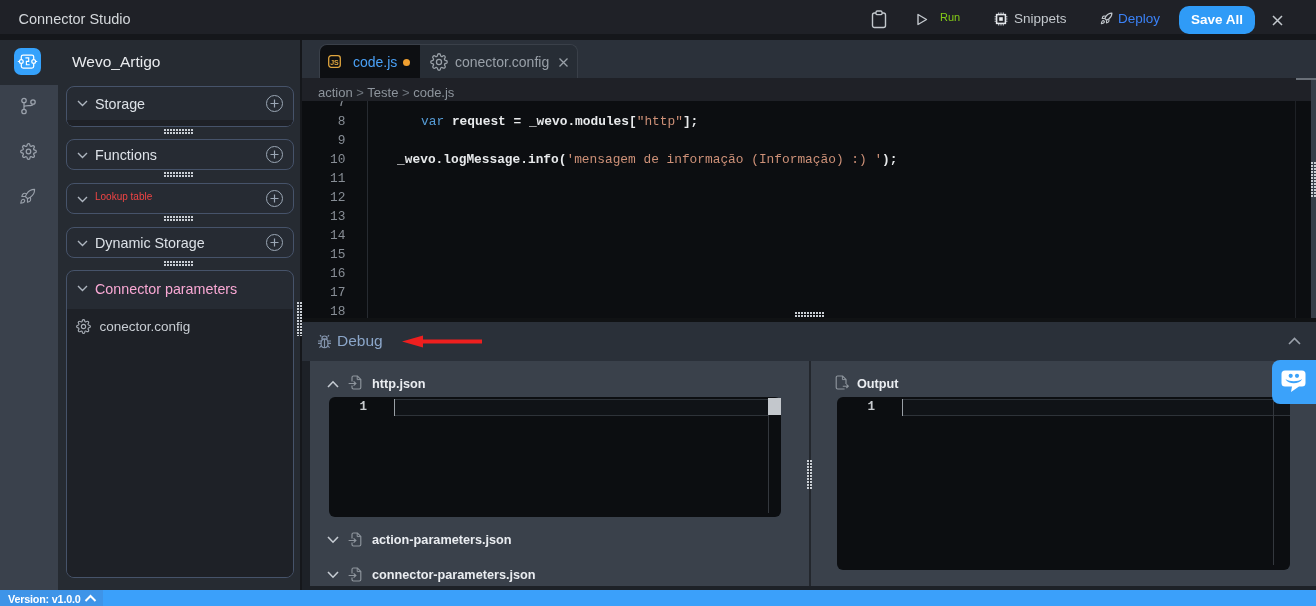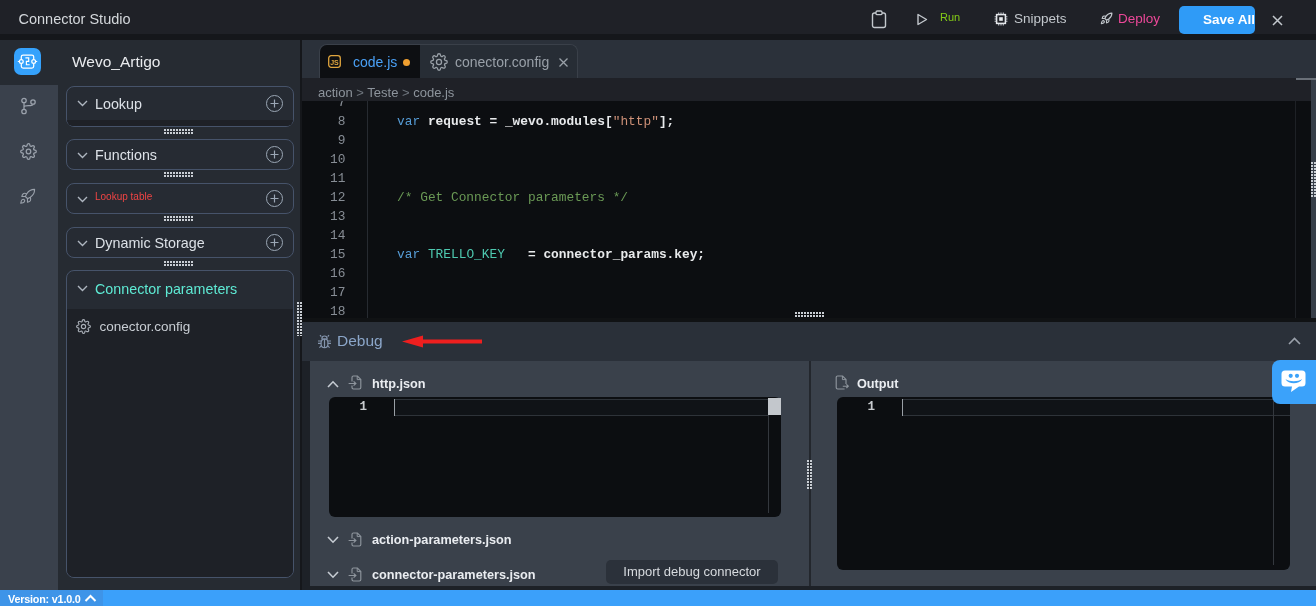--- a/index.html
+++ b/index.html
@@ -4,21 +4,21 @@
 <style>
   * { margin:0; padding:0; box-sizing:border-box; }
   html,body { width:1316px; height:606px; overflow:hidden; background:#1f2127; }
   #app { position:relative; width:1120px; height:606px; font-family:"Liberation Sans",sans-serif; color:#d3d7db; }
   .abs { position:absolute; }
   .mono { font-family:"Liberation Mono",monospace; }
   
   .dots { background-image: radial-gradient(circle at 1px 1px, #c9ced4 1px, rgba(0,0,0,0) 1.1px); background-size:3px 3px; }
   .gut { position:absolute; left:0; width:43.5px; text-align:right; font-family:"Liberation Mono",monospace; font-size:12.84px; line-height:19px; color:#878d95; }
   .cl { position:absolute; left:64.3px; white-space:pre; font-family:"Liberation Mono",monospace; font-size:12.84px; line-height:19px; color:#e8eaec; }
-  .cl .k { color:#569cd6; }
+  .cl .k { color:#569cd6;margin-left:24px; }
   .cl .w { color:#e8eaec; font-weight:700; }
   .cl .s { color:#ce9178; }
   .cl .c { color:#6a9955; }
   .cl .t { color:#4ec9b0; }
 </style>
 </head>
 <body>
 <div id="app">
 
   <div class="abs" style="left:0;top:0;width:1316px;height:34px;background:#1f2127;"></div>
@@ -39,22 +39,22 @@
     <path d="M4.7 2.3 V0.6 M7 2.3 V0.6 M9.3 2.3 V0.6 M4.7 13.4 V11.7 M7 13.4 V11.7 M9.3 13.4 V11.7 M2.3 4.7 H0.6 M2.3 7 H0.6 M2.3 9.3 H0.6 M13.4 4.7 H11.7 M13.4 7 H11.7 M13.4 9.3 H11.7" stroke="#c3c8cd" stroke-width="1.1"></path>
   </svg>
   <div class="abs" style="left:1014px;top:11px;font-size:13.5px;color:#c3c8cd;">Snippets</div>
   <svg class="abs" style="left:1100px;top:12px" width="13" height="13" viewBox="0 0 24 24">
     <g fill="none" stroke="#c3c8cd" stroke-width="2.1" stroke-linejoin="round">
       <path d="M4.5 16.5c-1.5 1.26-2 5-2 5s3.74-.5 5-2c.71-.84.7-2.13-.09-2.91a2.18 2.18 0 0 0-2.91-.09z"></path>
       <path d="M12 15l-3-3a22 22 0 0 1 2-3.95A12.88 12.88 0 0 1 22 2c0 2.72-.78 7.5-6 11a22.35 22.35 0 0 1-4 2z"></path>
       <path d="M9 12H4s.55-3.03 2-4c1.62-1.08 5 0 5 0 M12 15v5s3.03-.55 4-2c1.08-1.62 0-5 0-5"></path>
     </g>
   </svg>
-  <div class="abs" style="left:1118px;top:11px;font-size:13.5px;color:#ec4899;">Deploy</div>
-  <div class="abs" style="left:1179px;top:6px;width:76px;height:28px;border-radius:5px;background:#2f9bf7;color:#fff;font-size:13.5px;font-weight:600;text-align:right;line-height:28px;">Save All</div>
+  <div class="abs" style="left:1118px;top:11px;font-size:13.5px;color:#3b82f6;">Deploy</div>
+  <div class="abs" style="left:1179px;top:6px;width:76px;height:28px;border-radius:10px;background:#2f9bf7;color:#fff;font-size:13.5px;font-weight:600;text-align:center;line-height:28px;">Save All</div>
   <svg class="abs" style="left:1271px;top:14px" width="13" height="13" viewBox="0 0 13 13">
     <path d="M2 2 L11 11 M11 2 L2 11" stroke="#c3c8cd" stroke-width="1.5"></path>
   </svg>
 
   <div class="abs" style="left:0;top:40px;width:302px;height:45px;background:#262b32;"></div>
   <div class="abs" style="left:14px;top:48px;width:27px;height:27px;border-radius:7px;background:#35a2fc;"></div>
   <svg class="abs" style="left:17px;top:52px" width="21" height="19" viewBox="0 0 21 19">
     <g fill="none" stroke="#fff" stroke-width="1.25">
       <rect x="4.3" y="3" width="12.4" height="13" rx="1.8"></rect>
       <path d="M0.8 9.5 H2.2 M18.8 9.5 H20.2" stroke-width="1.1"></path>
@@ -97,21 +97,21 @@
   <div class="abs" style="left:66px;top:139px;width:228px;height:31px;border:1px solid #46536a;border-radius:8px;background:#262b33;"></div>
   <div class="abs" style="left:66px;top:183px;width:228px;height:31px;border:1px solid #46536a;border-radius:8px;background:#262b33;"></div>
   <div class="abs" style="left:66px;top:227px;width:228px;height:31px;border:1px solid #46536a;border-radius:8px;background:#262b33;"></div>
   <div class="abs" style="left:66px;top:270px;width:228px;height:308px;border:1px solid #46536a;border-radius:8px;background:#262b33;">
     <div class="abs" style="left:0;top:38px;width:226px;height:268px;background:#1e2127;border-radius:0 0 7px 7px;"></div>
   </div>
 
   <svg class="abs" style="left:76.5px;top:100px" width="11" height="7" viewBox="0 0 11 7">
       <path d="M1 1 L5.5 5.5 L10 1" fill="none" stroke="#aeb6c0" stroke-width="1.4"></path>
     </svg>
-  <div class="abs" style="left:95px;top:95.5px;font-size:14.3px;color:#dce1e7;">Lookup</div>
+  <div class="abs" style="left:95px;top:95.5px;font-size:14.3px;color:#dce1e7;">Storage</div>
   <div class="abs" style="left:266px;top:94.5px;width:17px;height:17px;border:1.2px solid #9ba7b5;border-radius:50%;"></div>
   <svg class="abs" style="left:270px;top:98.5px" width="9" height="9" viewBox="0 0 9 9">
       <path d="M4.5 0.5 V8.5 M0.5 4.5 H8.5" stroke="#9ba7b5" stroke-width="1.2"></path>
     </svg>
 
   <svg class="abs" style="left:76.5px;top:151.5px" width="11" height="7" viewBox="0 0 11 7">
       <path d="M1 1 L5.5 5.5 L10 1" fill="none" stroke="#aeb6c0" stroke-width="1.4"></path>
     </svg>
   <div class="abs" style="left:95px;top:147px;font-size:14.3px;color:#dce1e7;">Functions</div>
   <div class="abs" style="left:266px;top:146px;width:17px;height:17px;border:1.2px solid #9ba7b5;border-radius:50%;"></div>
@@ -133,21 +133,21 @@
     </svg>
   <div class="abs" style="left:95px;top:235px;font-size:14.3px;color:#dce1e7;">Dynamic Storage</div>
   <div class="abs" style="left:266px;top:234px;width:17px;height:17px;border:1.2px solid #9ba7b5;border-radius:50%;"></div>
   <svg class="abs" style="left:270px;top:238px" width="9" height="9" viewBox="0 0 9 9">
       <path d="M4.5 0.5 V8.5 M0.5 4.5 H8.5" stroke="#9ba7b5" stroke-width="1.2"></path>
     </svg>
 
   <svg class="abs" style="left:76.5px;top:284.5px" width="11" height="7" viewBox="0 0 11 7">
       <path d="M1 1 L5.5 5.5 L10 1" fill="none" stroke="#aeb6c0" stroke-width="1.4"></path>
     </svg>
-  <div class="abs" style="left:95px;top:280.5px;font-size:14.3px;color:#5eead4;">Connector parameters</div>
+  <div class="abs" style="left:95px;top:280.5px;font-size:14.3px;color:#f9a8d4;">Connector parameters</div>
 
   <svg class="abs" style="left:76px;top:319px" width="15" height="15" viewBox="0 0 24 24">
     <g fill="none" stroke="#aab0b8" stroke-width="1.8">
       <circle cx="12" cy="12" r="3.4"></circle>
       <path d="M19.4 15a1.65 1.65 0 0 0 .33 1.82l.06.06a2 2 0 1 1-2.83 2.83l-.06-.06a1.65 1.65 0 0 0-1.82-.33 1.65 1.65 0 0 0-1 1.51V21a2 2 0 1 1-4 0v-.09A1.65 1.65 0 0 0 9 19.4a1.65 1.65 0 0 0-1.82.33l-.06.06a2 2 0 1 1-2.83-2.83l.06-.06a1.65 1.65 0 0 0 .33-1.82 1.65 1.65 0 0 0-1.51-1H3a2 2 0 1 1 0-4h.09A1.65 1.65 0 0 0 4.6 9a1.65 1.65 0 0 0-.33-1.82l-.06-.06a2 2 0 1 1 2.83-2.83l.06.06a1.65 1.65 0 0 0 1.82.33H9a1.65 1.65 0 0 0 1-1.51V3a2 2 0 1 1 4 0v.09a1.65 1.65 0 0 0 1 1.51 1.65 1.65 0 0 0 1.82-.33l.06-.06a2 2 0 1 1 2.83 2.83l-.06.06a1.65 1.65 0 0 0-.33 1.82V9a1.65 1.65 0 0 0 1.51 1H21a2 2 0 1 1 0 4h-.09a1.65 1.65 0 0 0-1.51 1z"></path>
     </g>
   </svg>
   <div class="abs" style="left:99.5px;top:318.5px;font-size:13.5px;color:#c8cdd3;">conector.config</div>
 
   <div class="abs dots" style="left:164px;top:129px;width:29px;height:5px;"></div>
@@ -189,22 +189,21 @@
     <div class="gut" style="top:49.0px">10</div>
     <div class="gut" style="top:68.0px">11</div>
     <div class="gut" style="top:87.0px">12</div>
     <div class="gut" style="top:106.0px">13</div>
     <div class="gut" style="top:125.0px">14</div>
     <div class="gut" style="top:144.0px">15</div>
     <div class="gut" style="top:163.0px">16</div>
     <div class="gut" style="top:182.0px">17</div>
     <div class="gut" style="top:201.0px">18</div>
     <div class="cl" style="top:11.0px">    <span class="k">var</span> <span class="w">request</span> <span class="w">=</span> <span class="w">_wevo.modules</span><span class="w">[</span><span class="s">"http"</span><span class="w">]</span><span class="w">;</span></div>
-    <div class="cl" style="top:87.0px"><span class="c">    /* Get Connector parameters */</span></div>
-    <div class="cl" style="top:144.0px">    <span class="k">var</span> <span class="t">TRELLO_KEY</span>   <span class="w">=</span> <span class="w">connector_params.key;</span></div>
+    <div class="cl" style="top:49.0px">    <span class="w">_wevo.logMessage.info(</span><span class="s">'mensagem de informação (Informação) :) '</span><span class="w">);</span></div>
   </div>
 
   <div class="abs" style="left:1311px;top:78px;width:5px;height:240px;background:#373e48;"></div>
   <div class="abs" style="left:1296px;top:78px;width:20px;height:2px;background:#6a7078;"></div>
   <div class="abs" style="left:1295px;top:101px;width:1px;height:217px;background:#1e2126;"></div>
   <div class="abs dots" style="left:1311px;top:162px;width:5px;height:36px;"></div>
   <div class="abs dots" style="left:795px;top:312px;width:29px;height:5px;"></div>
 
   <div class="abs" style="left:300px;top:40px;width:2px;height:550px;background:#15171b;"></div>
   <div class="abs dots" style="left:297px;top:302px;width:6px;height:34px;"></div>
@@ -268,21 +267,20 @@
   </svg>
   <svg class="abs" style="left:348px;top:567px" width="14" height="15" viewBox="0 0 14 15">
     <g fill="none" stroke="#8e959d" stroke-width="1.15">
       <path d="M4 6.6 V2.4 A1.4 1.4 0 0 1 5.4 1 H9.4 L12.8 4.4 V12.6 A1.4 1.4 0 0 1 11.4 14 H5.4 A1.4 1.4 0 0 1 4 12.6 V10.4"></path>
       <path d="M9.2 1 V4.6 H12.8" stroke-width="1"></path>
       <path d="M0.6 8.5 H7.4 M5.6 6.3 L7.9 8.5 L5.6 10.7"></path>
     </g>
   </svg>
   <div class="abs" style="left:372px;top:568px;font-size:12.7px;font-weight:700;color:#eaedf1;">connector-parameters.json</div>
 
-  <div class="abs" style="left:606px;top:560px;width:172px;height:24px;border-radius:5px;background:#2b313a;color:#d7dbdf;font-size:13px;text-align:center;line-height:24px;">Import debug connector</div>
 
   <svg class="abs" style="left:835px;top:375px" width="14" height="15" viewBox="0 0 14 15">
     <g fill="none" stroke="#8e959d" stroke-width="1.15">
       <path d="M11 9 V4.4 L7.6 1 H2.6 A1.4 1.4 0 0 0 1.2 2.4 V12.6 A1.4 1.4 0 0 0 2.6 14 H9.6"></path>
       <path d="M7.4 1 V4.6 H11" stroke-width="1"></path>
       <path d="M7.8 11.2 H13 M11.4 9.4 L13.3 11.2 L11.4 13"></path>
     </g>
   </svg>
   <div class="abs" style="left:857px;top:377px;font-size:12.7px;font-weight:700;color:#eaedf1;">Output</div>
 

